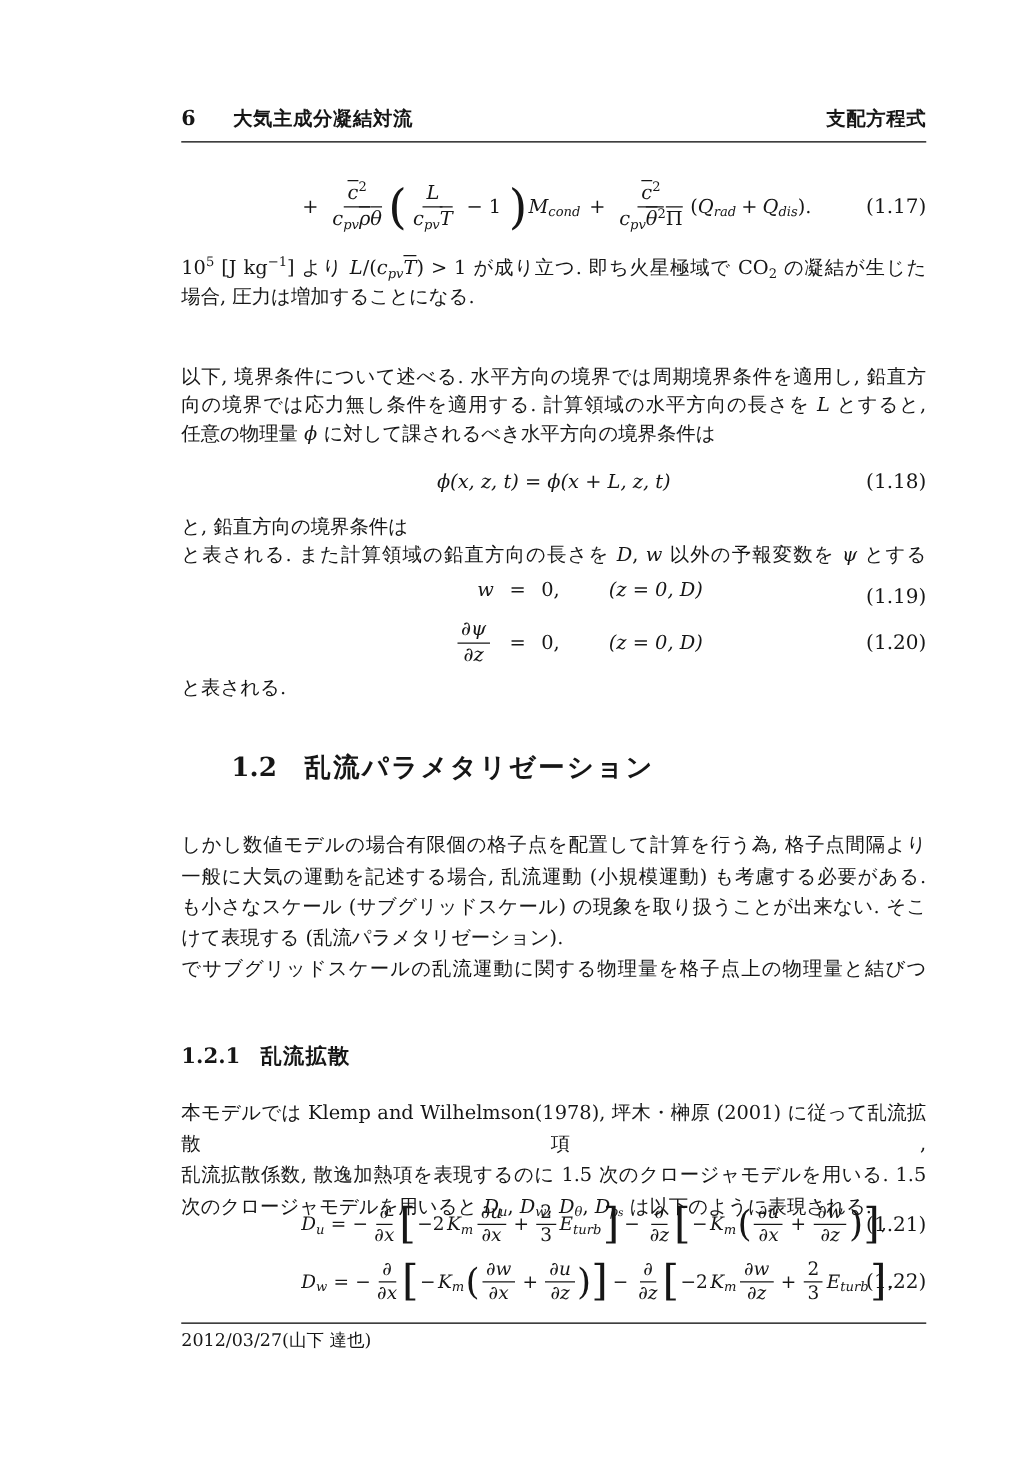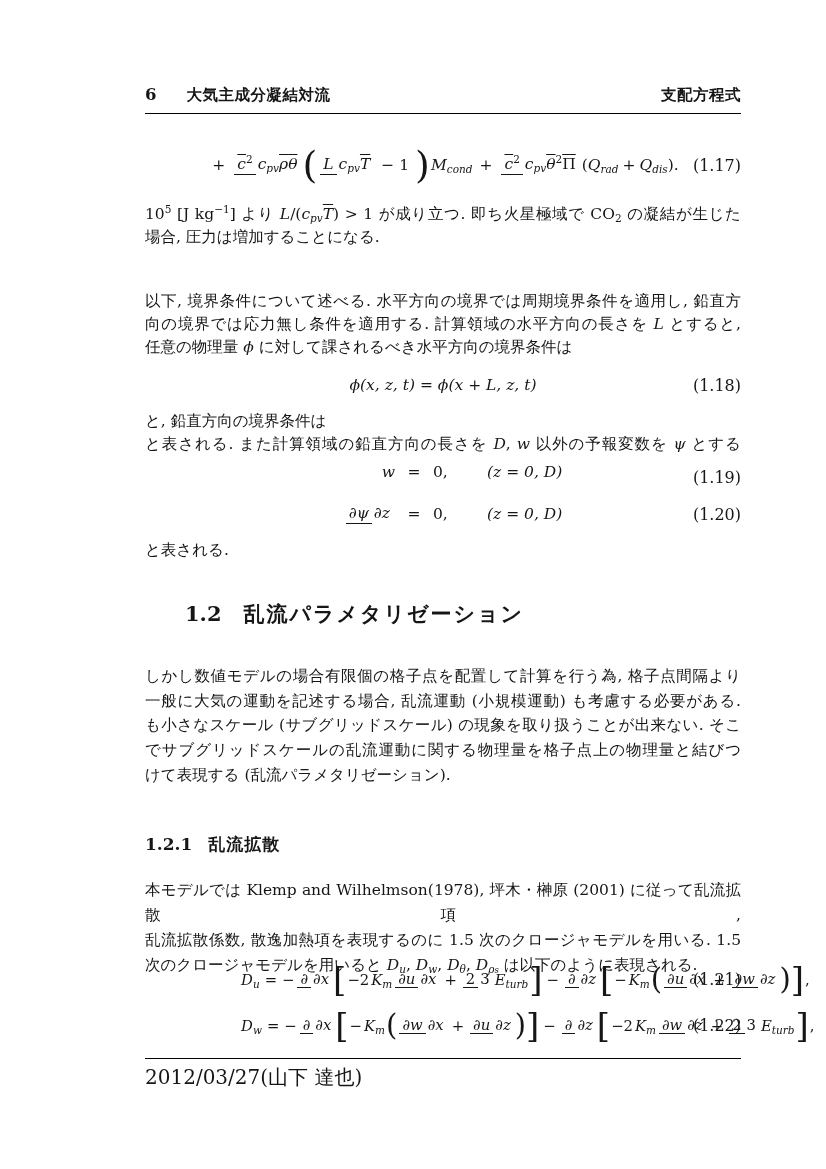--- a/index.html
+++ b/index.html
@@ -12,21 +12,21 @@
   .abs { position:absolute; left:145px; width:596px; }
 
   
   #hdr { top:85px; display:flex; align-items:baseline; font-size:15.5px; }
   #hdr .pnum { font-weight:700; font-size:16.5px; }
   .hsans { font-family:"DejaVu Sans","Liberation Sans",sans-serif; font-weight:600; }
   #hdr .chap { margin-left:30px; letter-spacing:0.5px; }
   #hdr .sect { margin-left:auto; letter-spacing:0.5px; }
   #hrule { top:113px; border-top:1.4px solid #000; height:0; }
   #frule { top:1058px; border-top:1px solid #000; height:0; }
-  #ftr  { top:1064px; font-size:20px; }
+  #ftr  { top:1064px; font-size:14px; }
 
   
   .para { font-size:15.5px; line-height:23.2px; }
   .pline { display:block; text-align:justify; text-align-last:justify; }
   .pline.end { text-align-last:auto; }
   .p5 { line-height:24.7px; }
   .p6 { line-height:25px; }
 
   .it, i { font-style:italic; }
   .ov { text-decoration:overline; }
@@ -40,21 +40,21 @@
   #s12 { top:600px; font-size:21px;margin-left:40px; }
   #s12 .stitle { margin-left:22px; letter-spacing:2px; }
   #s121 { top:833px; font-size:17px; }
   #s121 .stitle { margin-left:16px; letter-spacing:1px; }
   .shead .snum { font-family:"DejaVu Serif","Liberation Serif",serif; }
   .shead .stitle { font-family:"DejaVu Sans","Liberation Sans",sans-serif; font-weight:700; }
 
   
   .eq { display:flex; align-items:center; justify-content:center; font-size:15.5px; }
   .eqnum { position:absolute; right:0; top:50%; transform:translateY(-50%); font-size:16px; font-style:normal; }
-  .frac { display:inline-flex; flex-direction:row; align-items:center; line-height:1.25; margin:0 3px; text-align:center; }
+  .frac { display:inline-flex; flex-direction:column; align-items:center; line-height:1.25; margin:0 3px; text-align:center; }
   .frac .fn { border-bottom:1px solid #161616; padding:0 3px; }
   .frac .fd { padding:0 2px; }
   .op  { margin:0 6px; }
   .opn { margin:0 4px; }
   .tok { margin:0 1px; }
   .big { font-weight:400; line-height:0.85; }
   .p38 { font-size:38px; } .p30 { font-size:29px; } .b34 { font-size:34px; }
 
   
   .eqg { display:grid; grid-template-columns:46px 38px 44px auto; align-items:center;
@@ -153,22 +153,22 @@
   </div>
 
   <div class="abs shead" id="s12">
     <span class="snum">1.2</span><span class="stitle">乱流パラメタリゼーション</span>
   </div>
 
   <div class="abs para p5" style="top:664px;">
     <span class="pline"><span>しかし数値モデルの場合有限個の格子点を配置して計算を行う為, 格子点間隔より</span></span>
     <span class="pline"><span>一般に大気の運動を記述する場合, 乱流運動 (小規模運動) も考慮する必要がある.</span></span>
     <span class="pline"><span>も小さなスケール (サブグリッドスケール) の現象を取り扱うことが出来ない. そこ</span></span>
+    <span class="pline end"><span>けて表現する (乱流パラメタリゼーション).</span></span>
     <span class="pline"><span>でサブグリッドスケールの乱流運動に関する物理量を格子点上の物理量と結びつ</span></span>
-    <span class="pline end"><span>けて表現する (乱流パラメタリゼーション).</span></span>
   </div>
 
   <div class="abs shead" id="s121">
     <span class="snum">1.2.1</span><span class="stitle">乱流拡散</span>
   </div>
 
   <div class="abs para p6" style="top:878px;">
     <span class="pline"><span>本モデルでは Klemp and Wilhelmson(1978), 坪木・榊原 (2001) に従って乱流拡散項,</span></span>
     <span class="pline"><span>乱流拡散係数, 散逸加熱項を表現するのに 1.5 次のクロージャモデルを用いる. 1.5</span></span>
     <span class="pline end"><span>次のクロージャモデルを用いると </span><i>D</i><sub>u</sub><span>, </span><i>D</i><sub>w</sub><span>, </span><i>D</i><sub>θ</sub><span>, </span><i>D</i><sub><span>ρ</span><span class="ss">s</span></sub><span> は以下のように表現される.</span></span>

